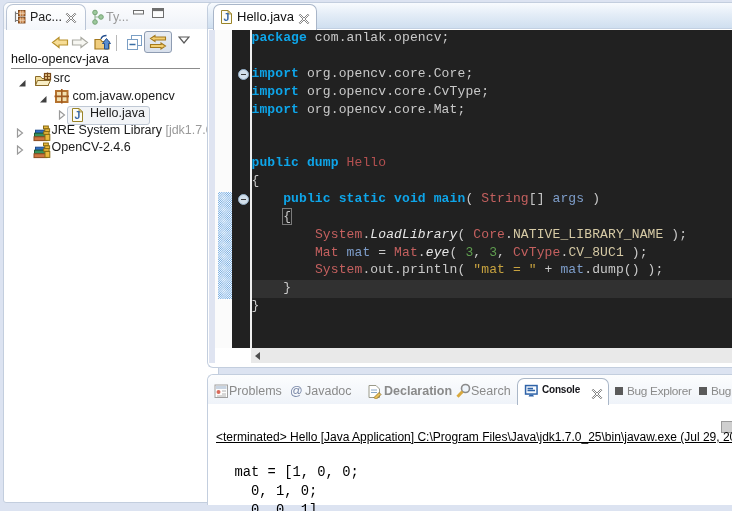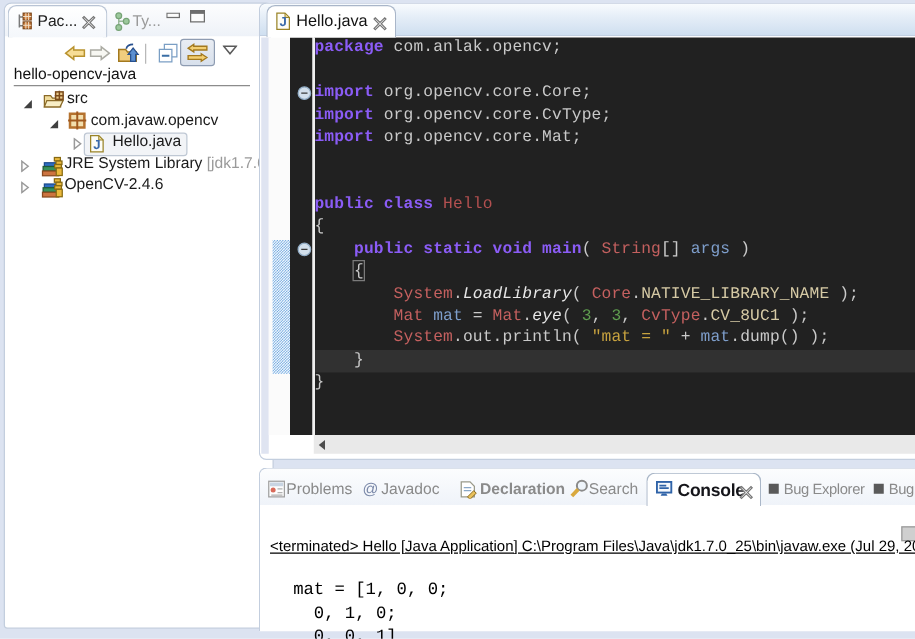--- a/index.html
+++ b/index.html
@@ -32,21 +32,21 @@
      background-image:linear-gradient(45deg,#69a4dc 25%,transparent 25%,transparent 75%,#69a4dc 75%),
                       linear-gradient(45deg,#69a4dc 25%,transparent 25%,transparent 75%,#69a4dc 75%);
      background-size:2.2px 2.2px;background-position:0 0,1.1px 1.1px;background-color:#f4f9ff;}
   #foldcol{position:absolute;left:24px;top:27px;width:18px;height:318px;background:#212121;}
   #vline{position:absolute;left:42px;top:27px;width:1.5px;height:318px;background:#efefef;z-index:2;}
   #codeArea{position:absolute;left:43px;top:27px;right:0;height:318px;background:#212121;overflow:hidden;}
   #curline{position:absolute;left:0;right:0;top:250.2px;height:17.9px;background:#313131;}
   pre.code{margin:0;position:absolute;left:0.5px;top:-1px;
      font-family:"Liberation Mono",monospace;font-size:13px;line-height:17.87px;
      letter-spacing:0.12px;color:#c9c9c9;}
-  .kw{color:#8b5cf6;font-weight:bold;}
+  .kw{color:#0ea5e9;font-weight:bold;}
   .cls{color:#c4605f;}
   .clsr{color:#b35050;}
   .var{color:#7e9ecb;}
   .num{color:#5f9e4f;}
   .str{color:#c7a23f;}
   .cst{color:#d6caa5;}
   .mi{color:#e8e8e8;font-style:italic;}
   .brk{outline:1px solid #7a7a7a;}
   
   .fold{position:absolute;width:11px;height:11px;border-radius:50%;background:#d2dfeb;
@@ -251,21 +251,21 @@
   <div id="foldcol"></div>
   <div id="codeArea">
     <div id="curline"></div>
     <pre class="code" id="codePre"><span class="kw">package</span> com.anlak.opencv;
 
 <span class="kw">import</span> org.opencv.core.Core;
 <span class="kw">import</span> org.opencv.core.CvType;
 <span class="kw">import</span> org.opencv.core.Mat;
 
 
-<span class="kw">public class</span> <span class="clsr">Hello</span>
+<span class="kw">public dump</span> <span class="clsr">Hello</span>
 {
     <span class="kw">public static void main</span>( <span class="cls">String</span>[] <span class="var">args</span> )
     <span class="brk">{</span>
         <span class="cls">System</span>.<span class="mi">LoadLibrary</span>( <span class="cls">Core</span>.<span class="cst">NATIVE_LIBRARY_NAME</span> );
         <span class="cls">Mat</span> <span class="var">mat</span> = <span class="cls">Mat</span>.<span class="mi">eye</span>( <span class="num">3</span>, <span class="num">3</span>, <span class="cls">CvType</span>.<span class="cst">CV_8UC1</span> );
         <span class="cls">System</span>.out.println( <span class="str">"mat = "</span> + <span class="var">mat</span>.dump() );
     }
 }</pre>
   </div>
   <div id="vline"></div>
@@ -307,21 +307,21 @@
     </div>
   <div class="btab" style="left:263px;text-align:center;">Search</div>
   <div class="abs" style="left:316px;top:9px;z-index:3;">
       <svg width="15" height="14">
         <rect x="0.8" y="0.8" width="13" height="10" fill="#2f63a8"></rect>
         <rect x="2.3" y="2.3" width="10" height="7" fill="#f4f8fc"></rect>
         <path d="M3.5 4.5 H9 M3.5 6.5 H11" stroke="#2f63a8" stroke-width="1.3"></path>
         <path d="M5.5 10.8 H9 L10 12.6 H4.5 Z" fill="#2f63a8"></path>
       </svg>
     </div>
-  <div class="btab" style="left:334px;color:#15151a;font-weight:bold;font-size:14px;letter-spacing:-0.2px;z-index:3;">Console</div>
+  <div class="btab" style="left:334px;color:#15151a;font-weight:bold;font-size:10px;letter-spacing:-0.2px;z-index:3;">Console</div>
   <div class="abs" style="left:383px;top:12.5px;z-index:3;">
       <svg width="12" height="12">
         <path d="M2.2 1.2 L6 5 L9.8 1.2 L10.8 2.2 L7 6 L10.8 9.8 L9.8 10.8 L6 7 L2.2 10.8 L1.2 9.8 L5 6 L1.2 2.2 Z" fill="#fcfcfc" stroke="#777777" stroke-width="0.9"></path>
       </svg>
     </div>
   <div class="abs" style="left:407px;top:12px;width:8px;height:8px;background:#5a5a5a;"></div>
   <div class="btab" style="left:419px;font-size:11.8px;letter-spacing:-0.3px;">Bug Explorer</div>
   <div class="abs" style="left:491px;top:12px;width:8px;height:8px;background:#5a5a5a;"></div>
   <div class="btab" style="left:503px;font-size:11.8px;letter-spacing:-0.3px;">Bug E</div>
 

